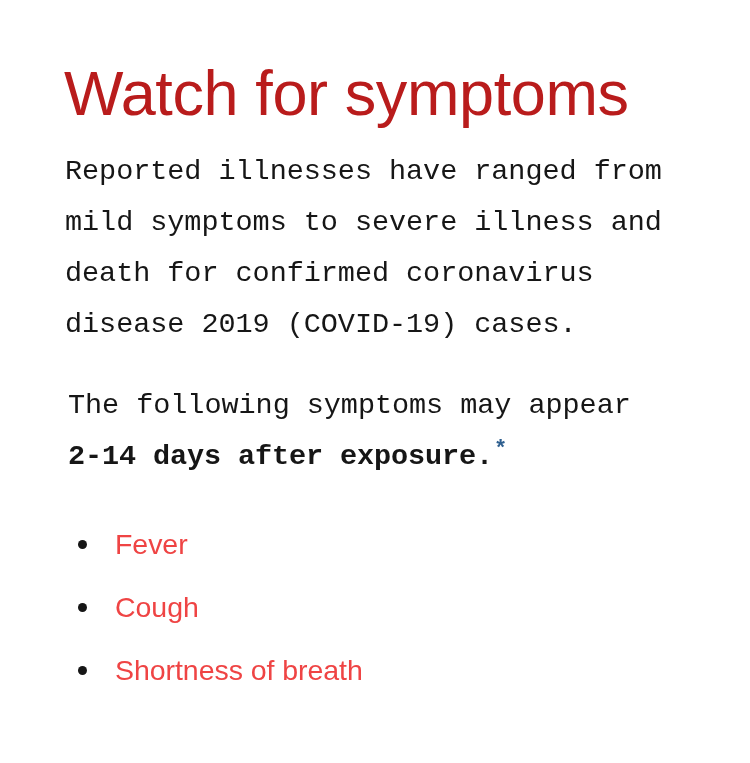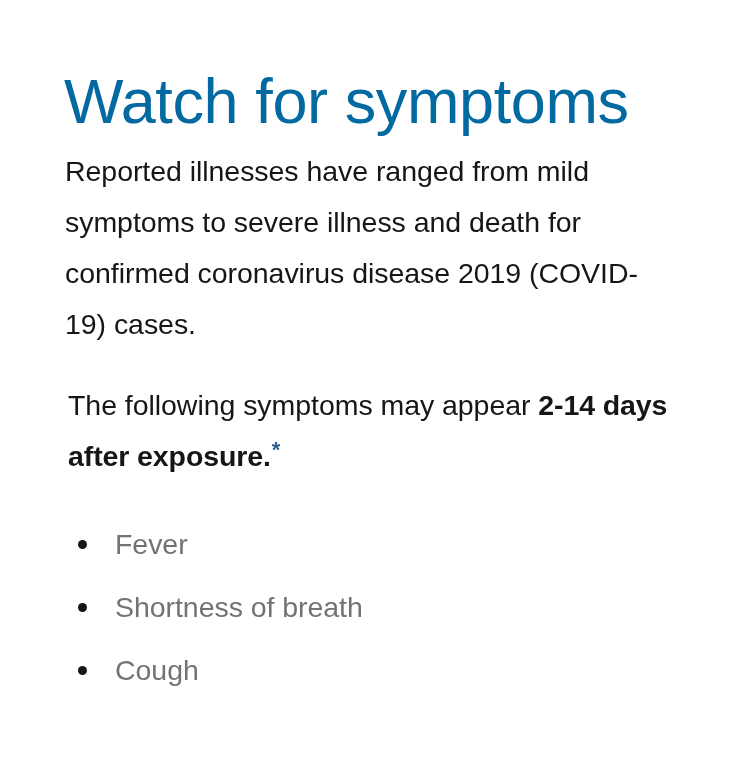--- a/index.html
+++ b/index.html
@@ -31,31 +31,31 @@
   }
 
   .headline {
     margin: 0;
     padding: 0;
     font-family: "Liberation Sans", "DejaVu Sans", sans-serif;
     font-weight: 300;
     font-size: 63px;
     line-height: 1;
     letter-spacing: -0.4px;
-    color: #0369a1;
+    color: #b91c1c;
     position: absolute;
-    top: 70px;
+    top: 62px;
     left: -1px;
     white-space: nowrap;
   }
 
   .para {
     margin: 0;
     padding: 0;
-    font-family: Liberation Sans, sans-serif;
+    font-family: Liberation Mono, monospace;
     font-weight: 400;
     font-size: 28.5px;
     line-height: 51px;
     color: #161616;
     letter-spacing: -0.05px;
     width: 600px;
   }
 
   .para-intro {
     position: absolute;
@@ -95,21 +95,21 @@
   }
 
   .symptom-item {
     position: relative;
     height: 63px;
     line-height: 63px;
     padding-left: 50px;
     font-family: "Liberation Sans", "DejaVu Sans", sans-serif;
     font-weight: 400;
     font-size: 28.5px;
-    color: #737373;
+    color: #ef4444;
     letter-spacing: -0.05px;
     white-space: nowrap;
   }
 
   .symptom-item .bullet-dot {
     position: absolute;
     left: 13px;
     top: 50%;
     margin-top: -4.5px;
     width: 9px;
@@ -131,22 +131,22 @@
 
     <p class="para para-onset"><span>The following symptoms may appear </span><span class="strong-phrase">2-14 days after exposure.</span><span class="footnote-mark" style="color: rgb(46, 95, 143);">*</span></p>
 
     <ul class="symptom-list">
       <li class="symptom-item">
         <span class="bullet-dot"></span>
         <span>Fever</span>
       </li>
       <li class="symptom-item">
         <span class="bullet-dot"></span>
-        <span>Shortness of breath</span>
+        <span>Cough</span>
       </li>
       <li class="symptom-item">
         <span class="bullet-dot"></span>
-        <span>Cough</span>
+        <span>Shortness of breath</span>
       </li>
     </ul>
 
   </div>
 </div>
 
 </body></html>

